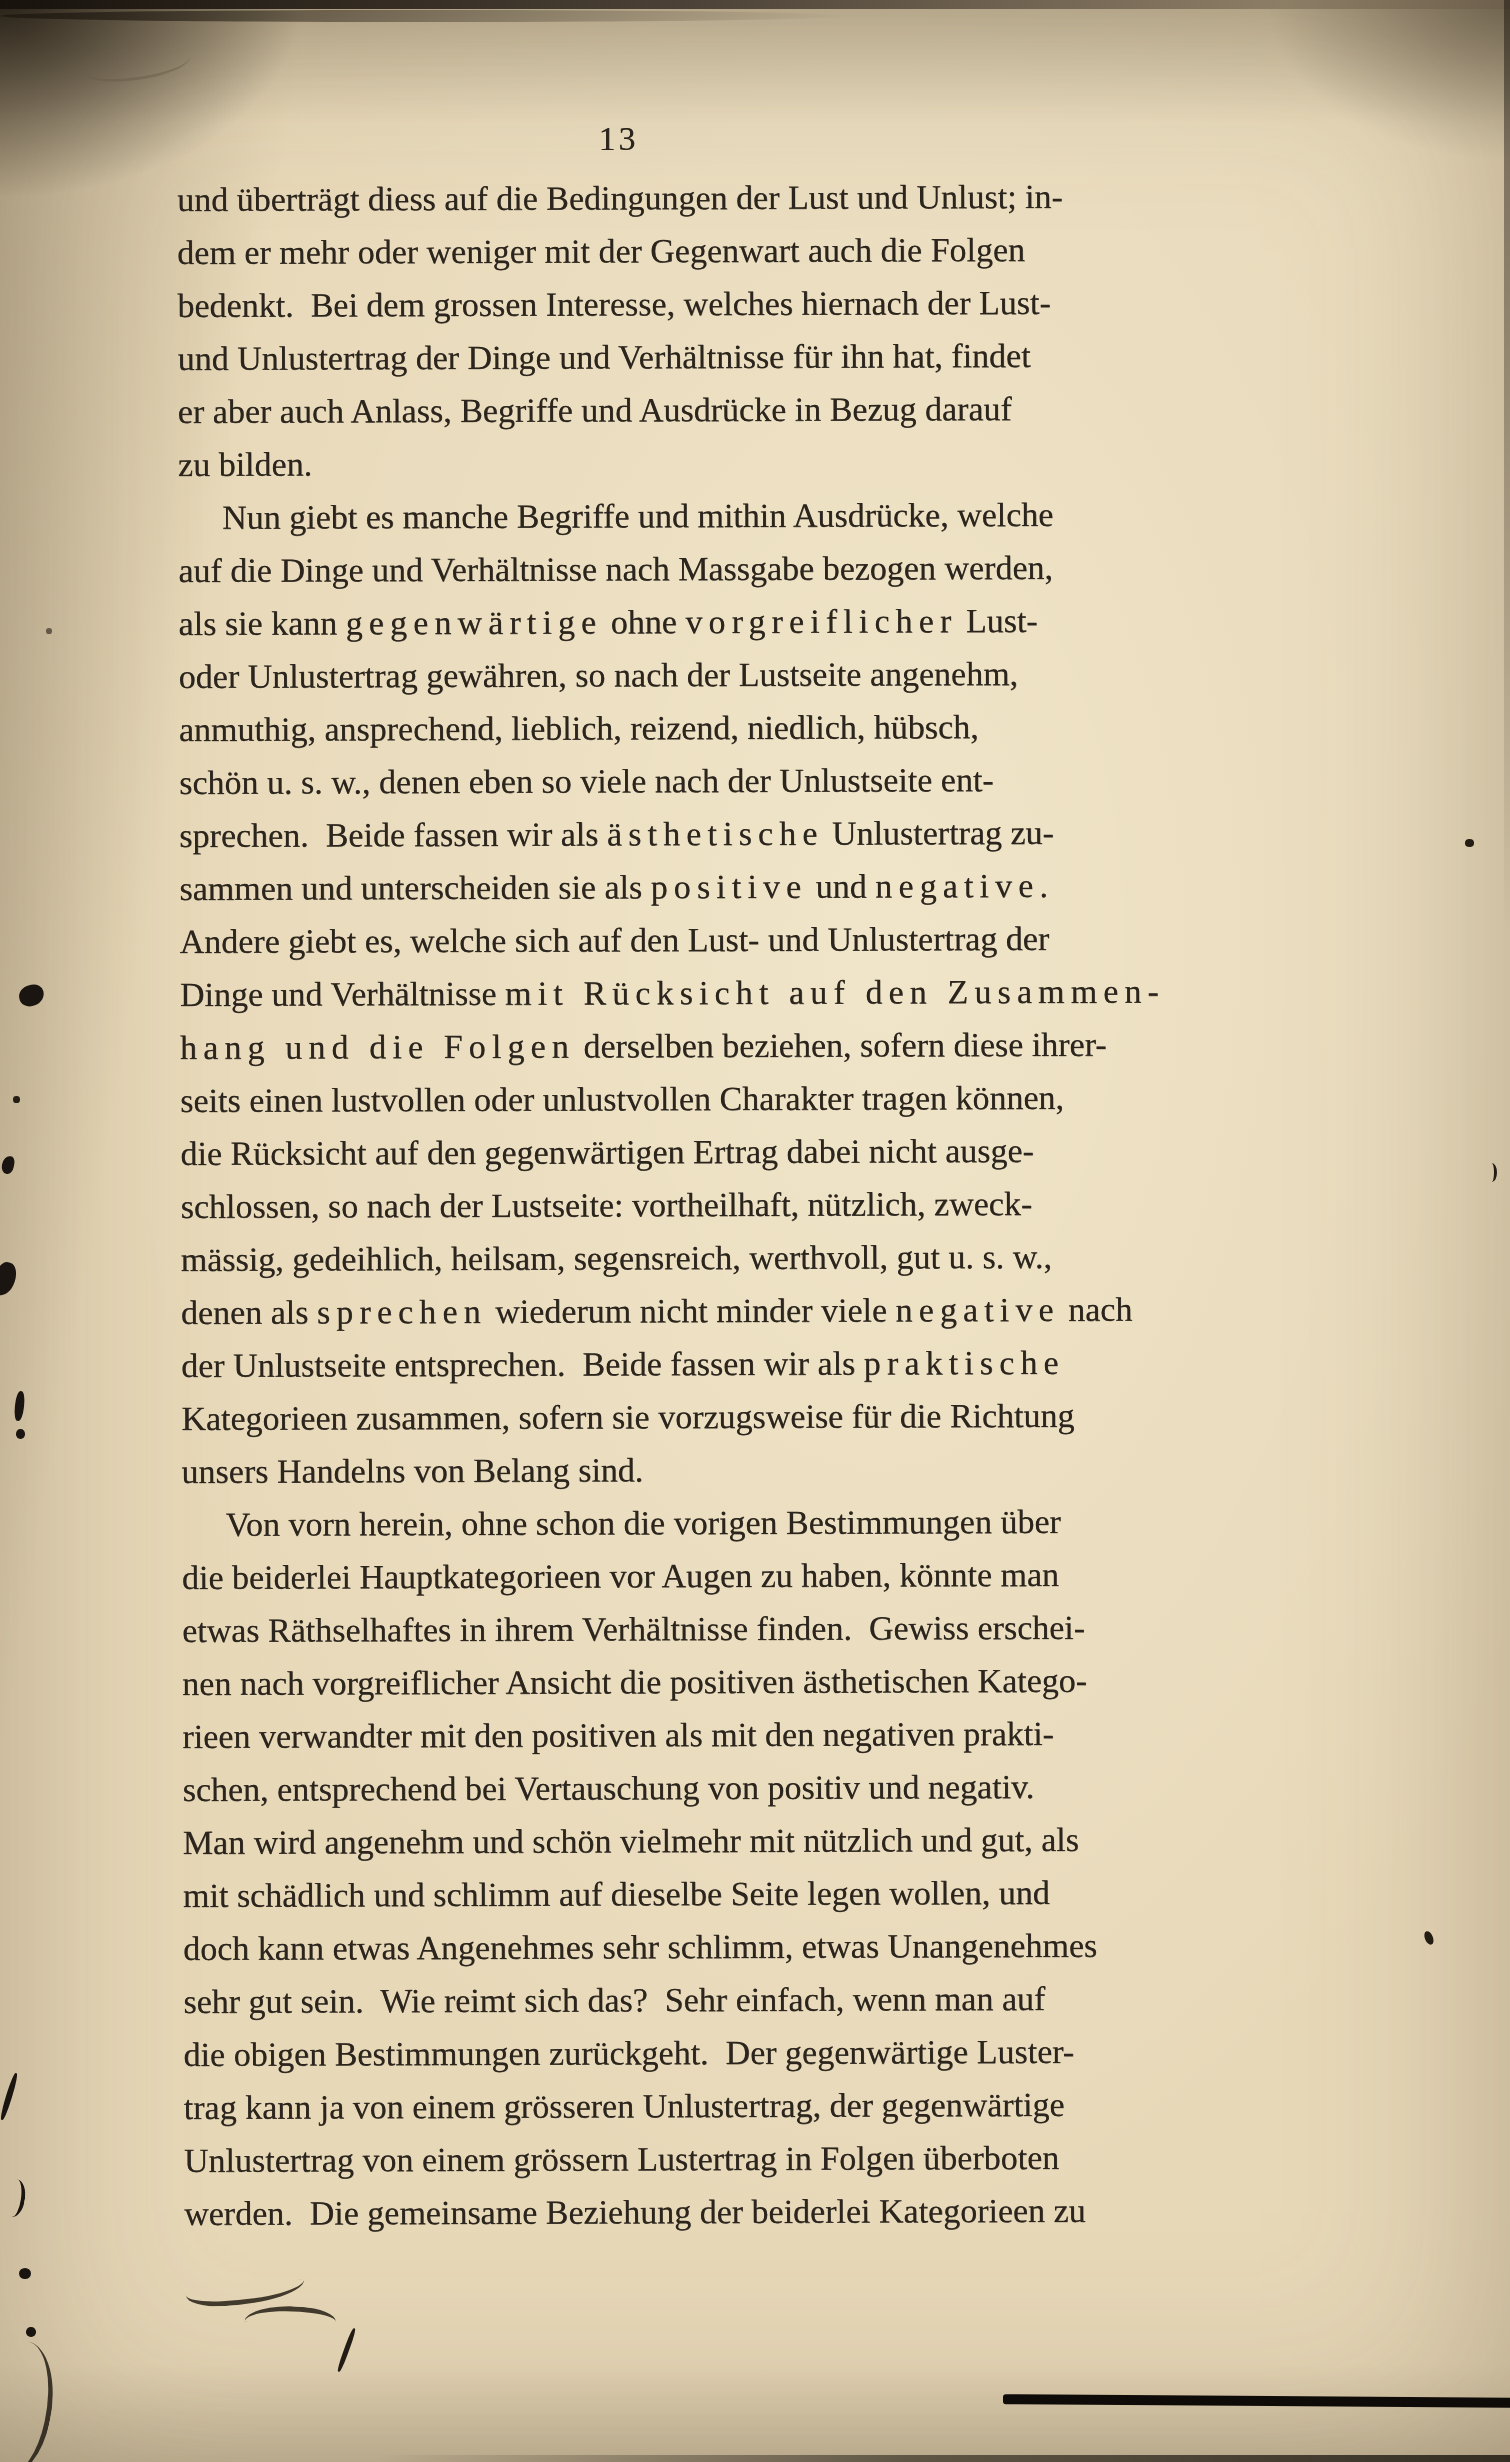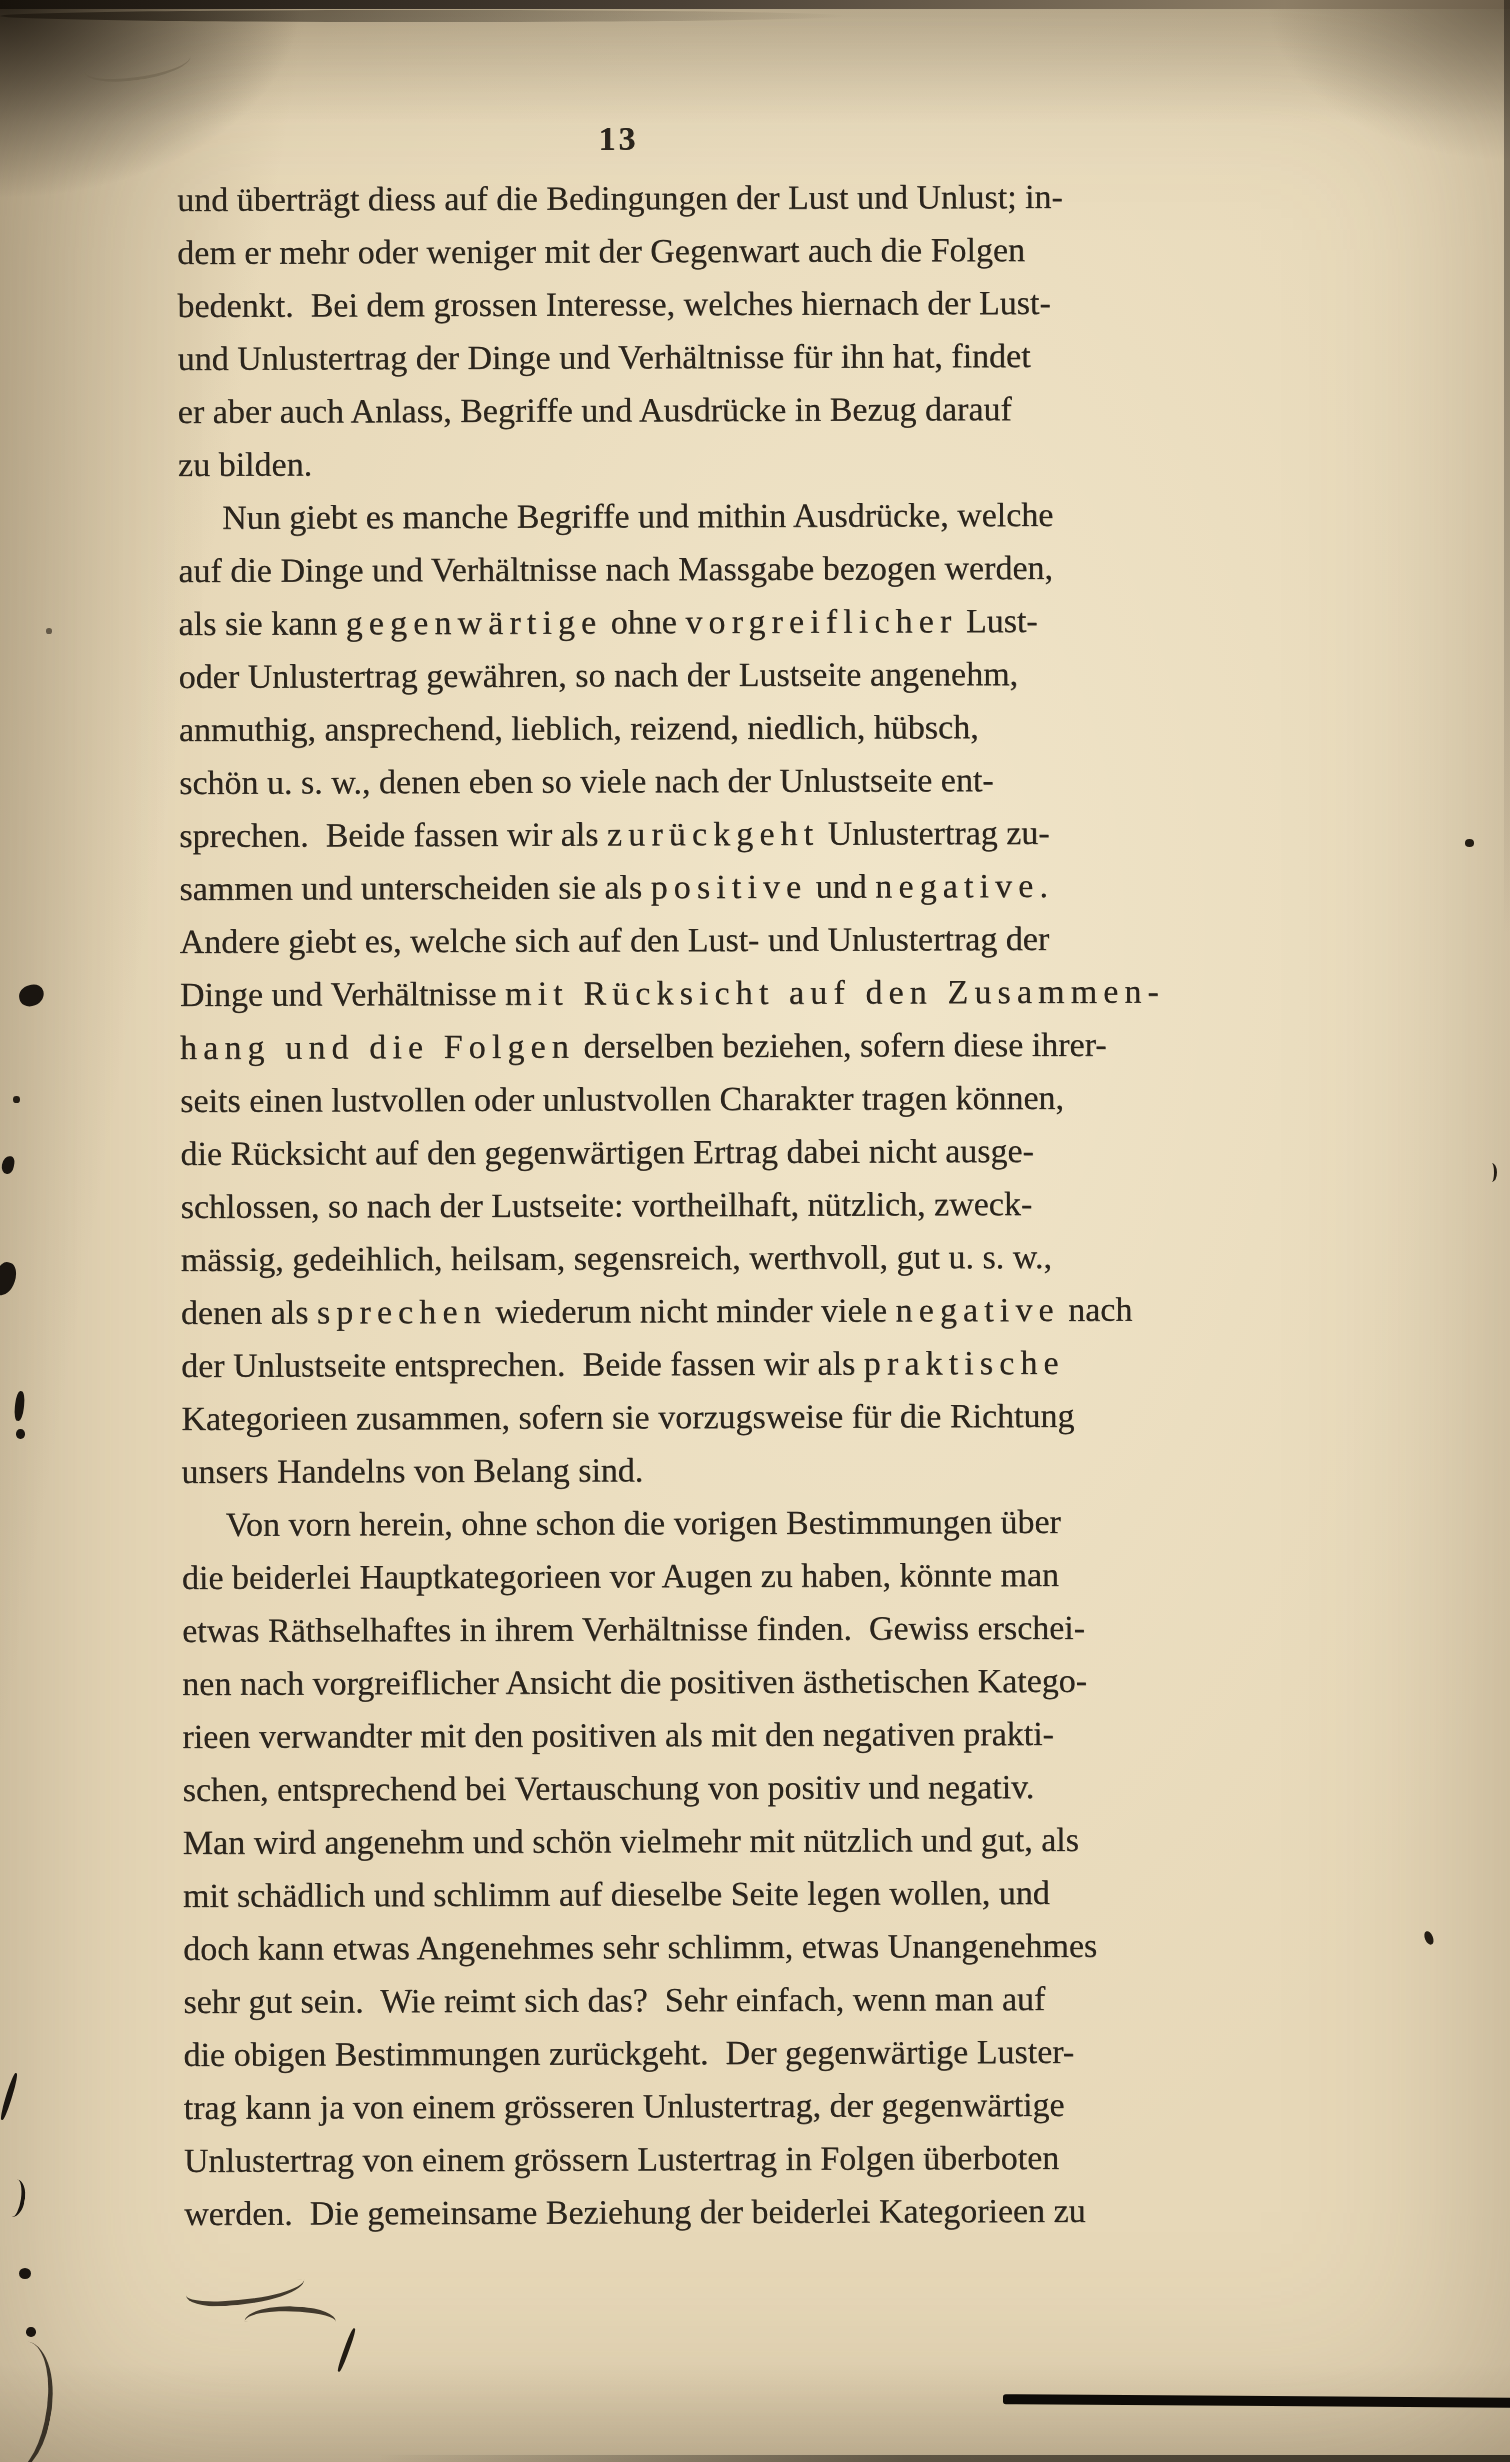--- a/index.html
+++ b/index.html
@@ -24,21 +24,20 @@
   .page-number {
     position: absolute;
     top: 120px;
     left: 533px;
     width: 171px;
     text-align: center;
     font-size: 34px;
     letter-spacing: 2.9px;
     color: var(--ink, #2b251d);
     text-shadow: 0.3px 0.3px 0.5px rgba(43,37,29,0.7);
-    font-weight: bold;
   }
 
   .text-block {
     position: absolute;
     top: 173px;
     left: 177px;
     width: 1189px;
     font-size: 34px;
     transform: rotate(-0.2deg);
     transform-origin: top left;
@@ -134,21 +133,21 @@
         <div class="line"><span class="seg">er aber auch Anlass, Begriffe und Ausdrücke in Bezug darauf</span></div>
         <div class="line"><span class="seg">zu bilden.</span></div>
       </div>
       <div class="paragraph">
         <div class="line indent"><span class="seg">Nun giebt es manche Begriffe und mithin Ausdrücke, welche</span></div>
         <div class="line"><span class="seg">auf die Dinge und Verhältnisse nach Massgabe bezogen werden,</span></div>
         <div class="line"><span class="seg">als sie kann </span><span class="seg spaced">gegenwärtige</span><span class="seg"> ohne </span><span class="seg spaced">vorgreiflicher</span><span class="seg"> Lust-</span></div>
         <div class="line"><span class="seg">oder Unlustertrag gewähren, so nach der Lustseite angenehm,</span></div>
         <div class="line"><span class="seg">anmuthig, ansprechend, lieblich, reizend, niedlich, hübsch,</span></div>
         <div class="line"><span class="seg">schön u. s. w., denen eben so viele nach der Unlustseite ent-</span></div>
-        <div class="line"><span class="seg">sprechen.  Beide fassen wir als </span><span class="seg spaced">zurückgeht</span><span class="seg"> Unlustertrag zu-</span></div>
+        <div class="line"><span class="seg">sprechen.  Beide fassen wir als </span><span class="seg spaced">ästhetische</span><span class="seg"> Unlustertrag zu-</span></div>
         <div class="line"><span class="seg">sammen und unterscheiden sie als </span><span class="seg spaced">positive</span><span class="seg"> und </span><span class="seg spaced">negative</span><span class="seg">.</span></div>
         <div class="line"><span class="seg">Andere giebt es, welche sich auf den Lust- und Unlustertrag der</span></div>
         <div class="line"><span class="seg">Dinge und Verhältnisse </span><span class="seg spaced">mit Rücksicht auf den Zusammen-</span></div>
         <div class="line"><span class="seg spaced">hang und die Folgen</span><span class="seg"> derselben beziehen, sofern diese ihrer-</span></div>
         <div class="line"><span class="seg">seits einen lustvollen oder unlustvollen Charakter tragen können,</span></div>
         <div class="line"><span class="seg">die Rücksicht auf den gegenwärtigen Ertrag dabei nicht ausge-</span></div>
         <div class="line"><span class="seg">schlossen, so nach der Lustseite: vortheilhaft, nützlich, zweck-</span></div>
         <div class="line"><span class="seg">mässig, gedeihlich, heilsam, segensreich, werthvoll, gut u. s. w.,</span></div>
         <div class="line"><span class="seg">denen als </span><span class="seg spaced">sprechen</span><span class="seg"> wiederum nicht minder viele </span><span class="seg spaced">negative</span><span class="seg"> nach</span></div>
         <div class="line"><span class="seg">der Unlustseite entsprechen.  Beide fassen wir als </span><span class="seg spaced">praktische</span></div>

